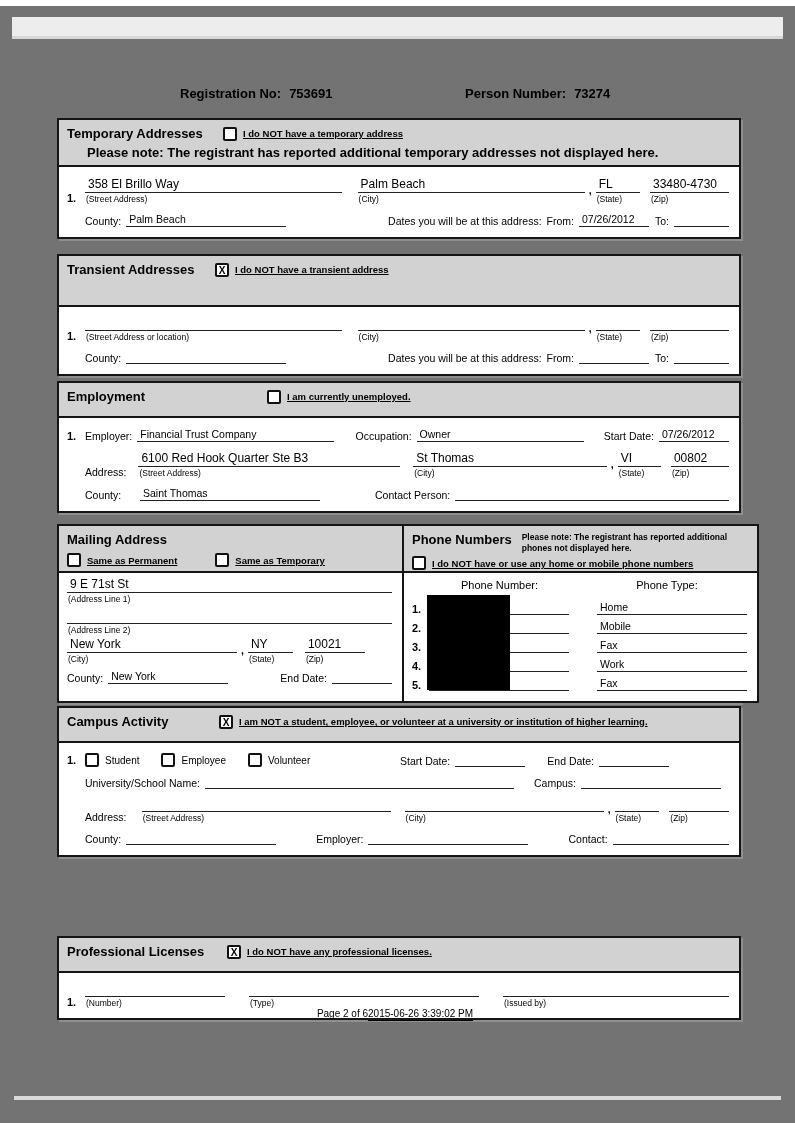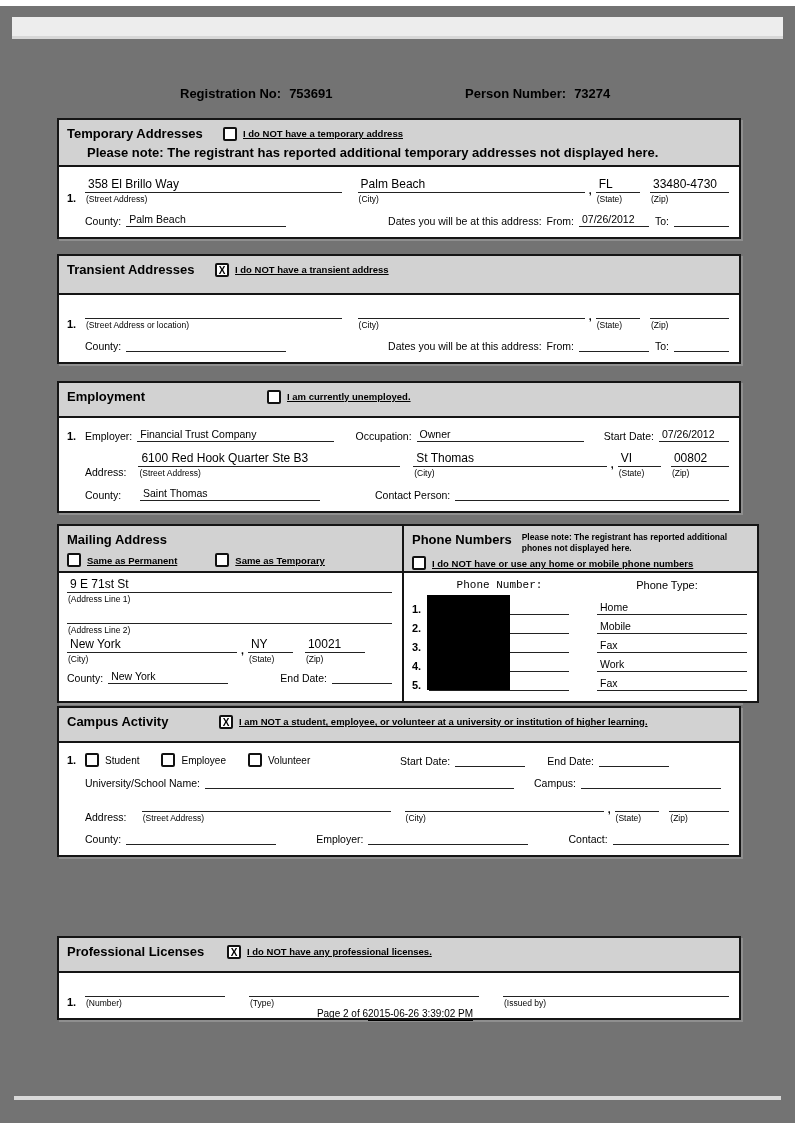--- a/index.html
+++ b/index.html
@@ -81,21 +81,21 @@
   #sec-phones { position:static; flex:1 1 auto; border:2px solid #151515;
     border-left:1px solid #151515; box-shadow:none; display:flex; flex-direction:column; }
   #sec-mailing .sec-head, #sec-phones .sec-head { height:47px; }
   #sec-mailing .sec-body, #sec-phones .sec-body { flex:1 1 auto; }
   #sec-campus { top:700px; }
   #sec-licenses { top:930px; }
 
   
   .ph-note { font-weight:bold; font-size:8.5px; margin-left:10px; line-height:1.25; max-width:210px; }
   .ph-cols { display:flex; font-size:11px; margin-bottom:5px; }
-  .ph-col-num { width:175px; text-align:center;font-family:Liberation Mono, monospace; }
+  .ph-col-num { width:175px; text-align:center; }
   .ph-col-type { flex:1; text-align:center; }
   .ph-body { position:relative; }
   .ph-row { display:flex; align-items:flex-end; height:19px; }
   .ph-row .row-no { width:17px; }
   .redaction { position:absolute; left:23px; top:22px; width:83px; height:95px; background:#000; }
 
   .footer { position:absolute; top:1002px; left:45px; right:50px;
     display:flex; justify-content:center; font-size:10px; }
   .footer .stamp { border-bottom:1px solid #000; padding-bottom:1px; }
 
@@ -160,21 +160,21 @@
           <span class="uline w70">07/26/2012</span>
           <span style="width:6px"></span>
           <span class="lbl">To:</span>
           <span class="uline w55"></span>
         </span>
       </div>
     </div>
   </div>
 
   <div class="section" id="sec-transient">
-    <div class="sec-head" style="padding-bottom:16px">
+    <div class="sec-head" style="padding-bottom:28px">
       <div class="head-row">
         <span class="sec-title" style="min-width:148px">Transient Addresses</span>
         <span class="cb checked">X</span>
         <span class="cb-label">I do NOT have a transient address</span>
       </div>
     </div>
     <div class="sec-body">
       <div class="row">
         <span class="row-no">1.</span>
         <span class="fld w260">

